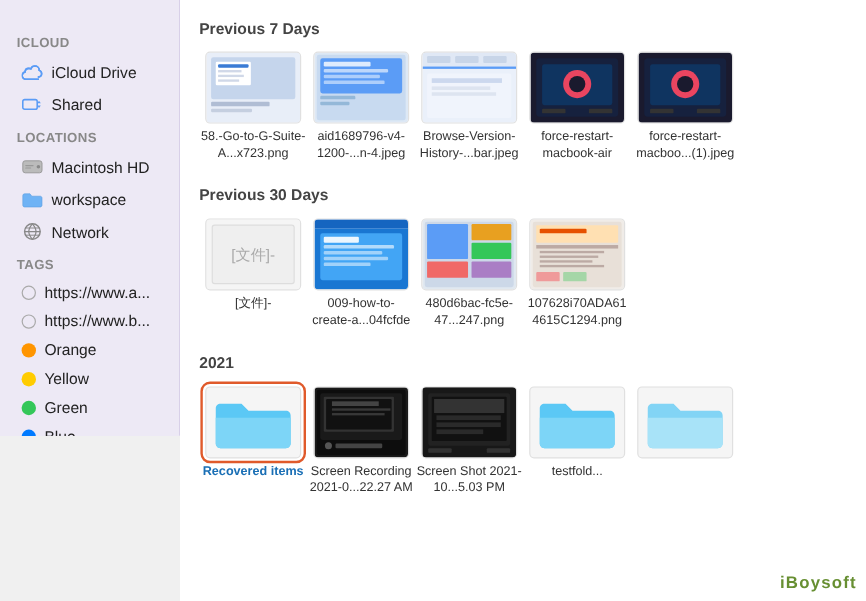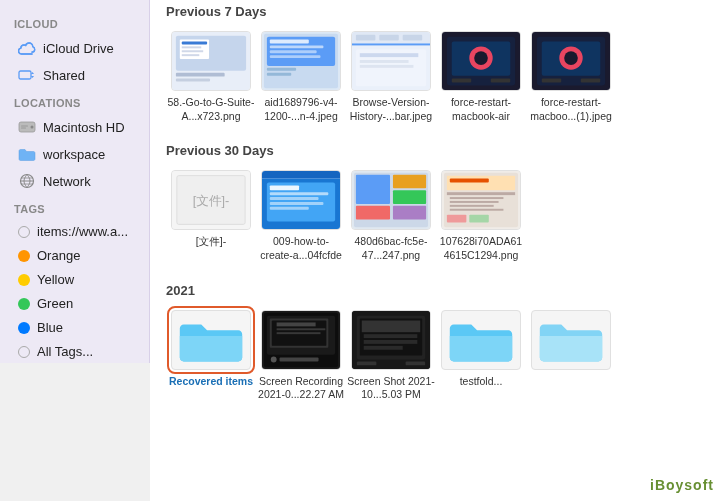--- a/index.html
+++ b/index.html
@@ -12,21 +12,21 @@
       display: flex;
     }
 
     
     .sidebar {
       width: 150px;
       min-width: 150px;
       background: #ede9f5;
       height: 363px;
       overflow-y: auto;
-      padding: 10px 0;
+      padding: 22px 0;
       border-right: 1px solid #d8d0e8;
     }
 
     .sidebar-section-label {
       font-size: 11px;
       font-weight: 700;
       color: #888;
       padding: 8px 14px 4px 14px;
       letter-spacing: 0.3px;
       text-transform: uppercase;
@@ -67,21 +67,21 @@
       border: 1.5px solid #aaa;
       background: transparent;
     }
 
     
     .main {
       flex: 1;
       background: #fff;
       height: 501px;
       overflow-y: auto;
-      padding: 0 16px;
+      padding: 12px 16px;
     }
 
     .section-title {
       font-size: 13px;
       font-weight: 700;
       color: #444;
       margin-bottom: 12px;
       margin-top: 4px;
     }
 
@@ -196,21 +196,25 @@
         <line x1="3" y1="5" x2="15" y2="5" stroke="#888" stroke-width="0.8"></line>
         <line x1="3" y1="11" x2="15" y2="11" stroke="#888" stroke-width="0.8"></line>
       </svg>
     </div>
     <span>Network</span>
   </div>
 
   <div class="sidebar-section-label">Tags</div>
   <div class="sidebar-item">
     <div class="tag-dot none"></div>
-    <span>items://www.a...</span>
+    <span>https://www.a...</span>
+  </div>
+  <div class="sidebar-item">
+    <div class="tag-dot none"></div>
+    <span>https://www.b...</span>
   </div>
   <div class="sidebar-item">
     <div class="tag-dot" style="background:#ff9500;"></div>
     <span>Orange</span>
   </div>
   <div class="sidebar-item">
     <div class="tag-dot" style="background:#ffcc00;"></div>
     <span>Yellow</span>
   </div>
   <div class="sidebar-item">

